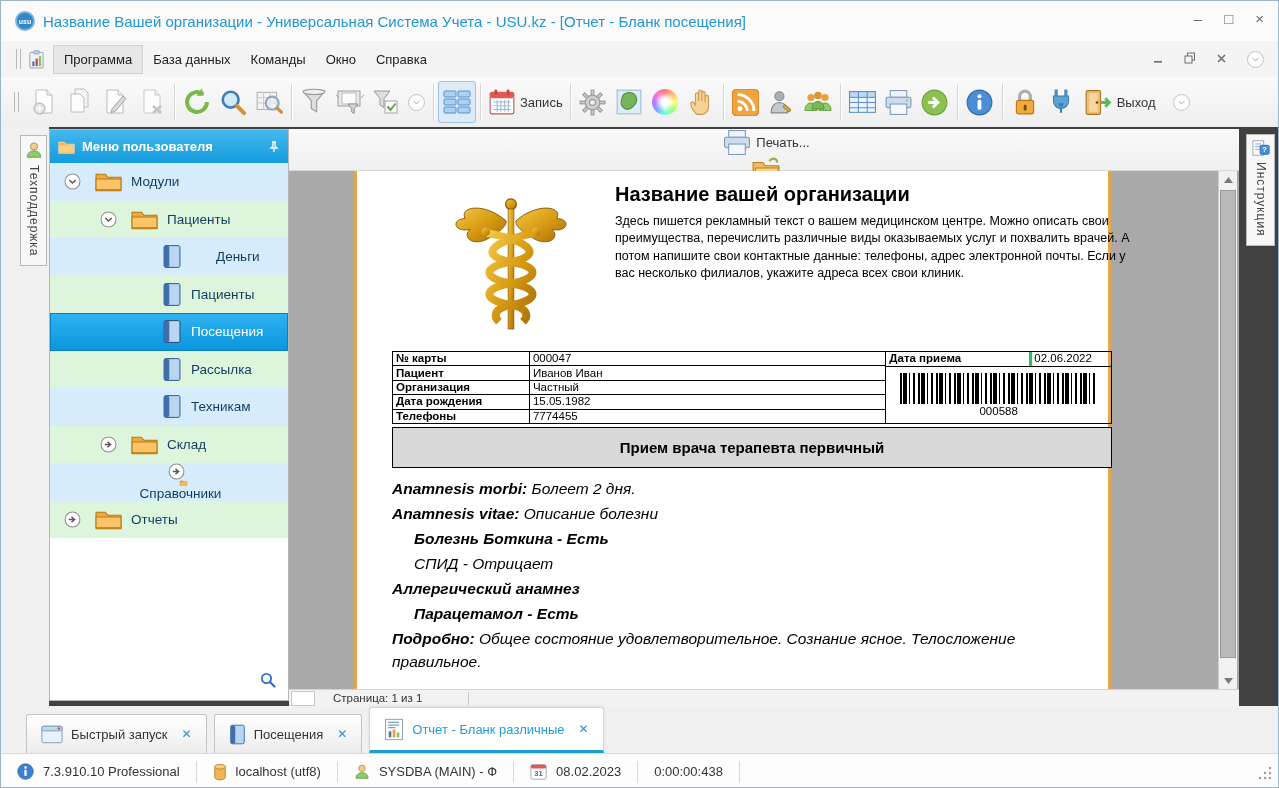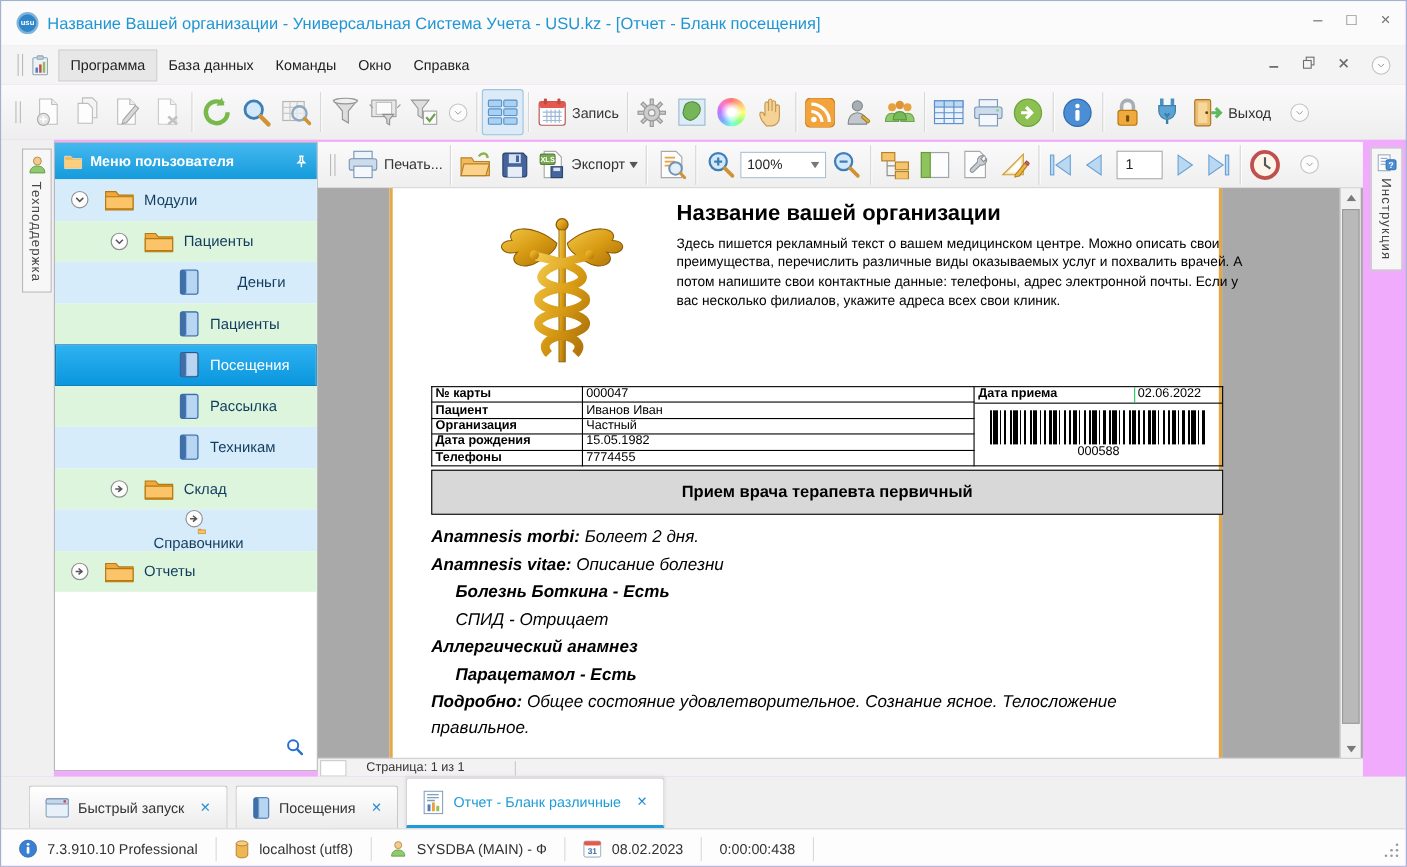--- a/index.html
+++ b/index.html
@@ -1,18 +1,18 @@
 <!DOCTYPE html>
 <html><head>
 <meta charset="utf-8">
 <style>
   * { box-sizing: border-box; margin: 0; padding: 0; }
   html,body { background:#e8e8e8; }
   body { font-family: "Liberation Sans", "DejaVu Sans", sans-serif; }
-  .app { position:relative; width:1279px; height:788px; background:#f0abfc;
+  .app { position:relative; width:1279px; height:788px; background:#404040;
          border:1px solid #9ab6cd; overflow:hidden; }
 
   
   .titlebar { position:absolute; left:0; top:0; width:100%; height:40px;
               background:#fbfbfb; display:flex; align-items:center; padding-left:14px; }
   .usu-logo { width:20px; height:20px; border-radius:50%; background:#2f86c9; color:#fff;
               font-size:7px; font-weight:bold; display:flex; align-items:center; justify-content:center;
               border:2px solid #7fb3d9; margin-right:8px; }
   .win-title { color:#2196d3; font-size:15px; white-space:nowrap; }
   .win-controls { position:absolute; right:14px; top:8px; display:flex; gap:22px; color:#6d6d6d; font-size:15px; }
@@ -59,21 +59,21 @@
   .row-green { background:#ddf5dd; }
   .tree-row.selected { background:linear-gradient(#2eb2f2,#0a96dd); color:#fff;
                        border:1px solid #0b7fc0; }
   .tree-row .lbl { margin-left:9px; }
   .expander { width:17px; height:17px; flex:0 0 17px; }
   .sb-search { position:absolute; right:12px; bottom:8px; }
 
   
   .rtoolbar { position:absolute; left:288px; top:128px; width:950px; height:42px;
               background:linear-gradient(#fafafa,#efefef); border-bottom:1px solid #d9d9d9;
-              display:flex; align-items:center; padding-left:4px; }
+              display:flex; align-items:center; padding-left:4px;flex-direction:column; }
   .rtoolbar .tbtn { height:36px; }
   .zoom-select { width:78px; height:24px; border:1px solid #a9c0d4; background:#fff; display:flex;
                  align-items:center; font-size:12.5px; color:#222; padding:0 5px; }
   .zoom-select .sp { flex:1; }
   .pageno { width:42px; height:26px; border:1px solid #a9a9a9; background:#fff; font-size:13px;
             color:#222; display:flex; align-items:center; padding-left:7px; margin:0 6px; }
   .navtri { display:flex; align-items:center; justify-content:center; width:30px; height:32px; }
 
   
   .report-area { position:absolute; left:288px; top:170px; width:950px; height:518px;
@@ -90,21 +90,21 @@
   .caduceus { position:absolute; left:58px; top:26px; }
   .org-title { position:absolute; left:223px; top:12px; font-size:20px; font-weight:bold; color:#000; }
   .org-about { position:absolute; left:223px; top:42px; width:528px; font-size:12.5px; color:#000; line-height:1.38; }
 
   .ptable { display:flex; width:720px; }
   .ptable table { border-collapse:collapse; }
   .ptable td { border:1px solid #000; font-size:11.5px; padding:0 3px; height:14px; line-height:13px; white-space:nowrap; }
   td.plabel { font-weight:bold; }
   .right-block { width:226px; border:1px solid #000; border-left:none; }
   .rb-top { display:flex; border-bottom:1px solid #000; }
-  .rb-top .c1 { width:146px; border-right:1px solid #22c55e; font-size:11.5px; font-weight:bold; padding:0 3px; height:14px; line-height:13px; }
+  .rb-top .c1 { width:146px; border-right:3px solid #22c55e; font-size:11.5px; font-weight:bold; padding:0 3px; height:14px; line-height:13px; }
   .rb-top .c2 { flex:1; font-size:11.5px; padding:0 2px; height:14px; line-height:13px; }
   .barcode-wrap { height:56px; display:flex; flex-direction:column; align-items:center; justify-content:center; }
   .barcode { width:198px; height:31px;
      background:repeating-linear-gradient(90deg,#000 0 2px,#fff 2px 3px,#000 3px 7px,#fff 7px 9px,#000 9px 10px,#fff 10px 13px,#000 13px 15px,#fff 15px 18px); }
   .barcode-num { font-size:11.5px; margin-top:1px; }
 
   .visit-banner { width:720px; margin-top:3px; border:1px solid #000; background:#d8d8d8;
                   text-align:center; font-weight:bold; font-size:15px; padding:11px 0; }
 
   .doc-body { margin-top:9px; width:716px; font-style:italic; font-size:15.5px; line-height:23px; color:#000; }

